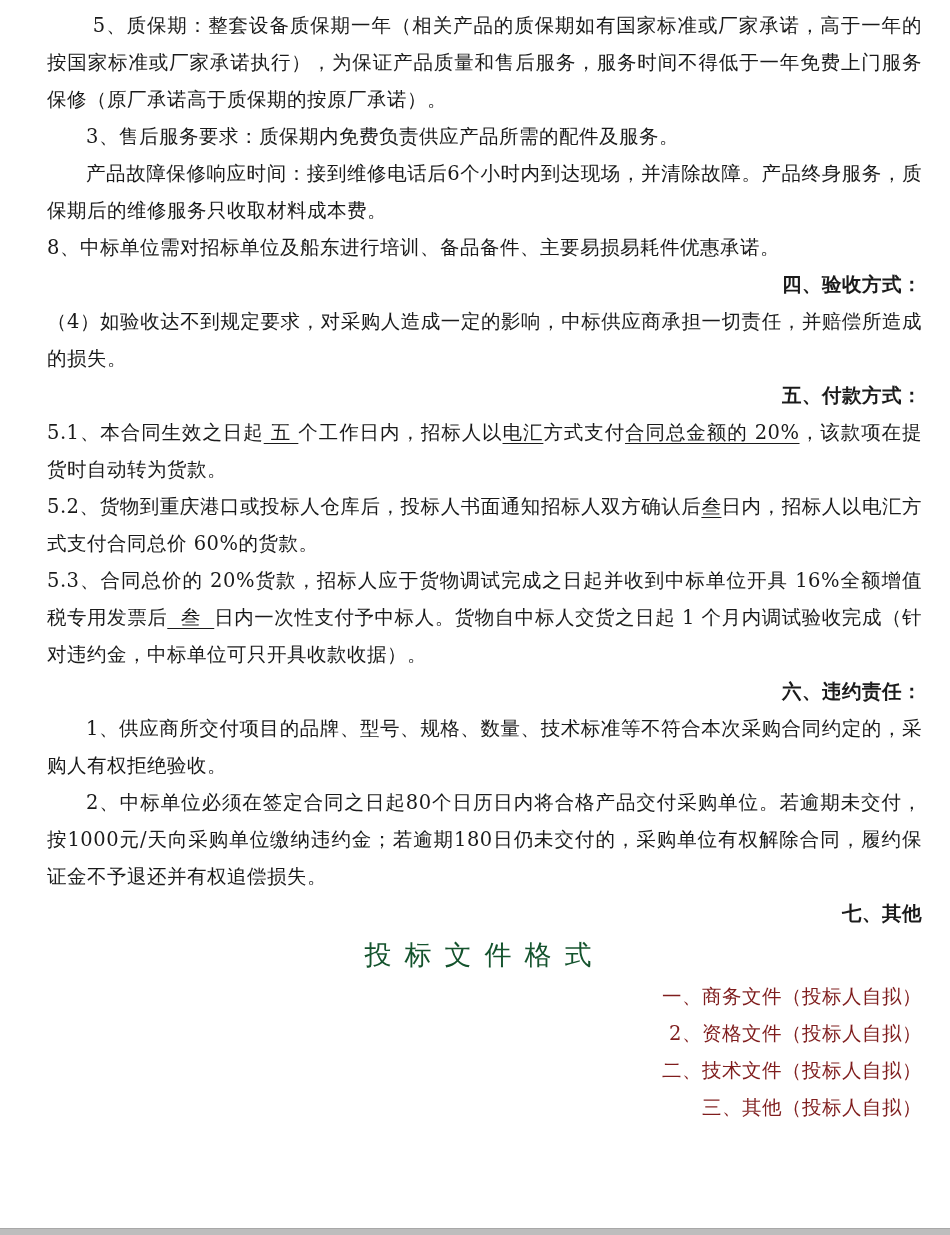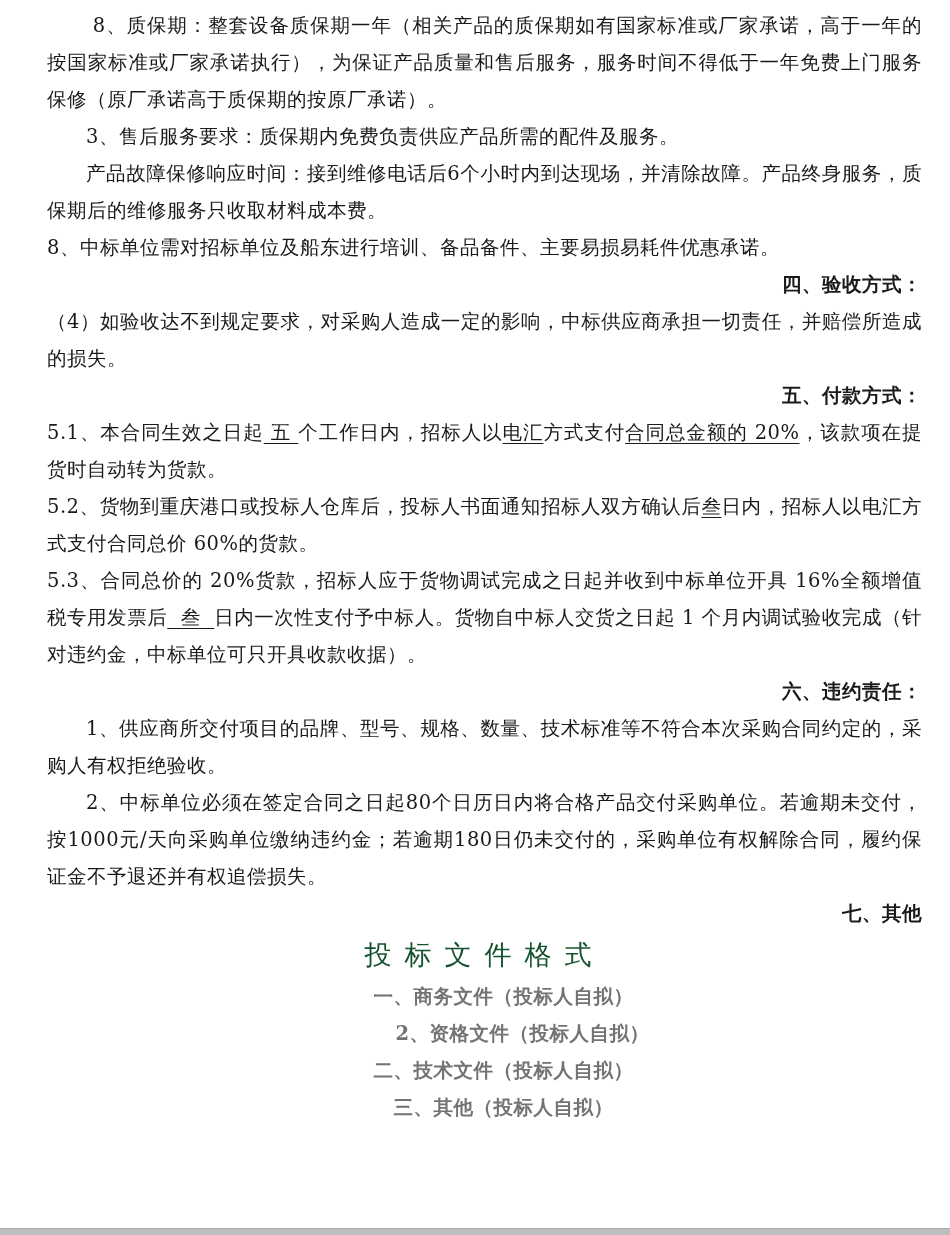--- a/index.html
+++ b/index.html
@@ -27,42 +27,42 @@
   .section-title {
     text-align: center;
     font-size: 27px;
     letter-spacing: 13px;
     line-height: 46px;
     padding-left: 72px;
     font-weight: 400;
     color: #14532d;
   }
   .red-item {
-    color: #737373;
-    font-weight: bold;
-    text-align: center;
+    color: #7f1d1d;
+    font-weight: normal;
+    text-align: right;
   }
   .red-item.lvl1 { padding-left: 38px; }
   .red-item.lvl2 { padding-left: 76px; }
   .bottom-bar {
     position: absolute;
     left: 0;
     bottom: 0;
     width: 100%;
     height: 6px;
     background: #bdbdbd;
     border-top: 1px solid #a8a8a8;
   }
 </style>
 </head>
 <body>
 
 <div class="doc">
 
-  <p class="ind-first">8、质保期：整套设备质保期一年（相关产品的质保期如有国家标准或厂家承诺，高于一年的按国家标准或厂家承诺执行），为保证产品质量和售后服务，服务时间不得低于一年免费上门服务保修（原厂承诺高于质保期的按原厂承诺）。</p>
+  <p class="ind-first">5、质保期：整套设备质保期一年（相关产品的质保期如有国家标准或厂家承诺，高于一年的按国家标准或厂家承诺执行），为保证产品质量和售后服务，服务时间不得低于一年免费上门服务保修（原厂承诺高于质保期的按原厂承诺）。</p>
 
   <p class="ind2">3、售后服务要求：质保期内免费负责供应产品所需的配件及服务。</p>
 
   <p class="ind2">产品故障保修响应时间：接到维修电话后6个小时内到达现场，并清除故障。产品终身服务，质保期后的维修服务只收取材料成本费。</p>
 
   <p>8、中标单位需对招标单位及船东进行培训、备品备件、主要易损易耗件优惠承诺。</p>
 
   <p class="heading">四、验收方式：</p>
 
 

